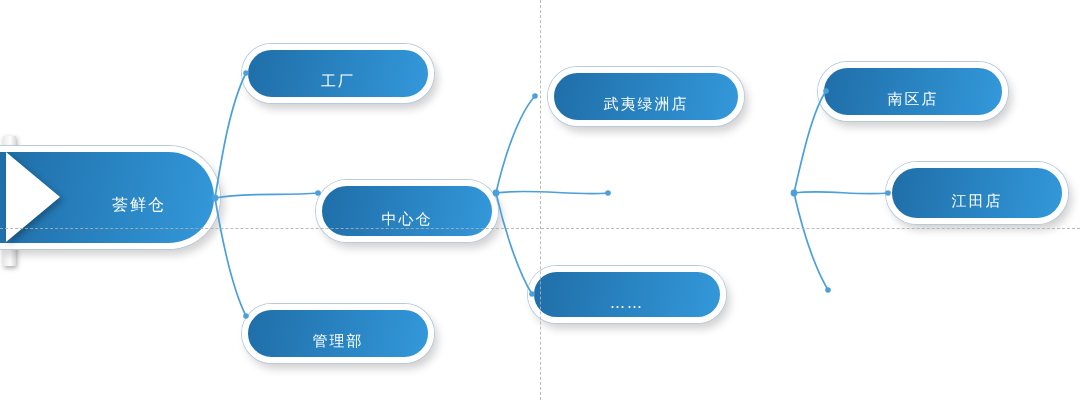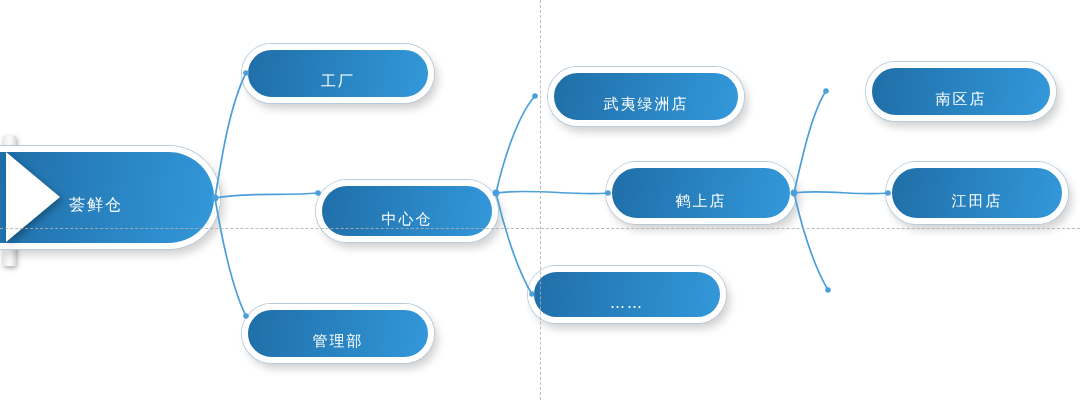--- a/index.html
+++ b/index.html
@@ -26,21 +26,21 @@
     border:6px solid #fff;border-radius:999px;
     background:linear-gradient(100deg,var(--pill-dark,#1f6ea8) 0%,var(--pill-light,#3398da) 100%);
     box-shadow:0 0 0 1px var(--outline,#b7cbdb),4px 6px 9px rgba(0,0,0,.18);
     display:flex;align-items:center;justify-content:center;
     color:var(--label,#fff);font-size:15px;letter-spacing:2px;
   }
   .pill .lbl{white-space:nowrap;margin-top:16px;}
   
   .pill.root{
     border-radius:0 52px 52px 0;border-left:0;z-index:2;
-    font-size:16px;justify-content:flex-start;padding-left:69px;
+    font-size:16px;justify-content:flex-start;padding-left:112px;
   }
   .ribbon{
     position:absolute;left:3px;top:136px;width:13px;height:130px;z-index:1;
     background:linear-gradient(90deg,#e9e9e9,#fdfdfd 55%,#d9d9d9);
     box-shadow:1px 2px 5px rgba(0,0,0,.35);
   }
   .root-arrow{
     position:absolute;left:6px;top:152px;width:0;height:0;z-index:3;
     border-top:45px solid transparent;border-bottom:45px solid transparent;
     border-left:54px solid #ffffff;
@@ -91,27 +91,24 @@
   <div class="pill" style="left:316px;top:180px;width:182px;height:62px">
     <span class="lbl">中心仓</span>
   </div>
   <div class="pill" style="left:242px;top:304px;width:192px;height:59px">
     <span class="lbl">管理部</span>
   </div>
 
   <div class="pill" style="left:548px;top:67px;width:196px;height:59px">
     <span class="lbl">武夷绿洲店</span>
   </div>
-  <div class="pill" style="left:606px;top:162px;width:190px;height:62px">
-    <span class="lbl">鹤上店</span>
-  </div>
   <div class="pill" style="left:528px;top:266px;width:198px;height:57px">
     <span class="lbl">……</span>
   </div>
 
-  <div class="pill" style="left:866px;top:62px;width:190px;height:59px">
+  <div class="pill" style="left:818px;top:62px;width:190px;height:59px">
     <span class="lbl">南区店</span>
   </div>
   <div class="pill" style="left:886px;top:162px;width:182px;height:62px">
     <span class="lbl">江田店</span>
   </div>
 
 </div>
 
 </body></html>

